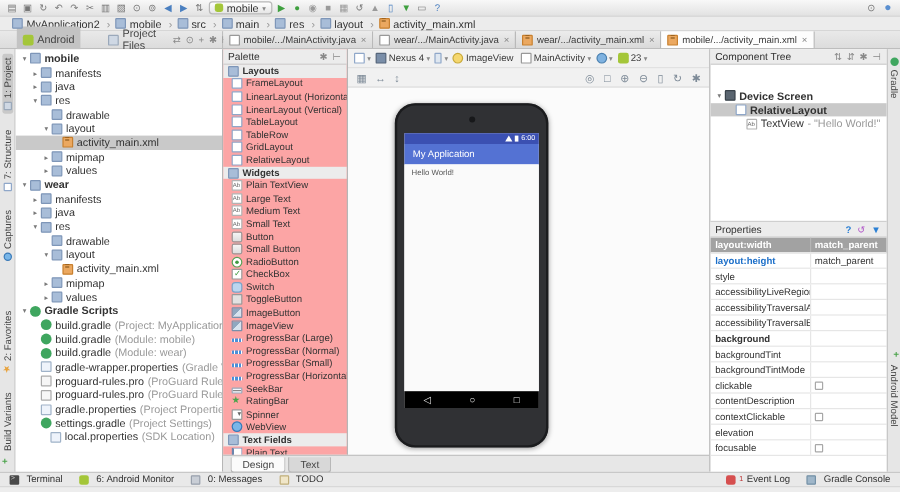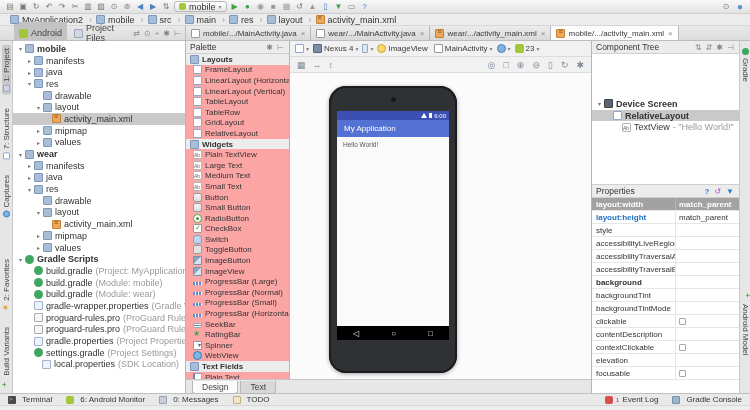--- a/index.html
+++ b/index.html
@@ -124,21 +124,21 @@
   .pStatus { height:9px; flex:none; background:var(--status_bar); display:flex; justify-content:flex-end; align-items:center; gap:2px; padding:0 3px; color:#fff; font-size:6px; }
   .wifi { width:0; height:0; border-left:3px solid transparent; border-right:3px solid transparent; border-bottom:5px solid #fff; }
   .batt { width:3px; height:5px; background:#fff; }
   .pAction { height:17px; flex:none; background:var(--action_bar); color:#fff; font-size:8px; display:flex; align-items:center; padding-left:7px; }
   .pContent { flex:1; background:#fafafa; color:#555; font-size:6.5px; padding:4px 0 0 6px; }
   .pNav { height:14px; flex:none; background:#000; display:flex; justify-content:space-around; align-items:center; color:#e8e8e8; font-size:8px; }
 
   
   .rightPanel { width:148px; flex:none; display:flex; flex-direction:column; background:#fff; border-left:1px solid #b6b6b6; }
   .ctSection { height:144px; flex:none; display:flex; flex-direction:column; border-bottom:1px solid #cfcfcf; }
-  .ctTree { flex:1; padding-top:20px; overflow:hidden;margin-top:24px; }
+  .ctTree { flex:1; padding-top:20px; overflow:hidden; }
   .propsSection { flex:1; display:flex; flex-direction:column; min-height:0; }
   .pic { font-size:8px; padding:0 1px; }
   .pic.blue { color:#2a7fd4; font-weight:bold; } .pic.purple { color:#b055c8; }
   .propsTable { flex:1; overflow:hidden; font-size:8px; }
   .prow { display:flex; height:13px; align-items:center; border-bottom:1px solid #e6e6e6; }
   .pname { width:84px; flex:none; padding-left:4px; border-right:1px solid #e6e6e6; white-space:nowrap; overflow:hidden; height:100%; display:flex; align-items:center; }
   .pval { flex:1; padding-left:3px; white-space:nowrap; overflow:hidden; height:100%; display:flex; align-items:center; }
   .prow.sel { background:#a2a2a2; }
   .prow.sel .pname, .prow.sel .pval { color:#fff; font-weight:bold; border-right-color:#b5b5b5; }
   .pname.blue { color:var(--prop_blue); font-weight:bold; }
@@ -231,21 +231,21 @@
   </span>
     <span class="crumb">
     <i class="ic ic-xml"></i>
     <span>activity_main.xml</span>
     <span class="csep"></span>
   </span>
   </div>
 
 <div class="tabrow">
   <div class="leftHdr">
-    <span style="display:flex;gap:2px;">
+    <span style="display:flex;gap:18px;">
         <span class="ptab sel">
     <i class="ic ic-android"></i>
     <span>Android</span>
   </span>
         <span class="ptab">
     <i class="ic ic-project-files"></i>
     <span>Project Files</span>
   </span>
       </span>
     <span class="sp"></span>

